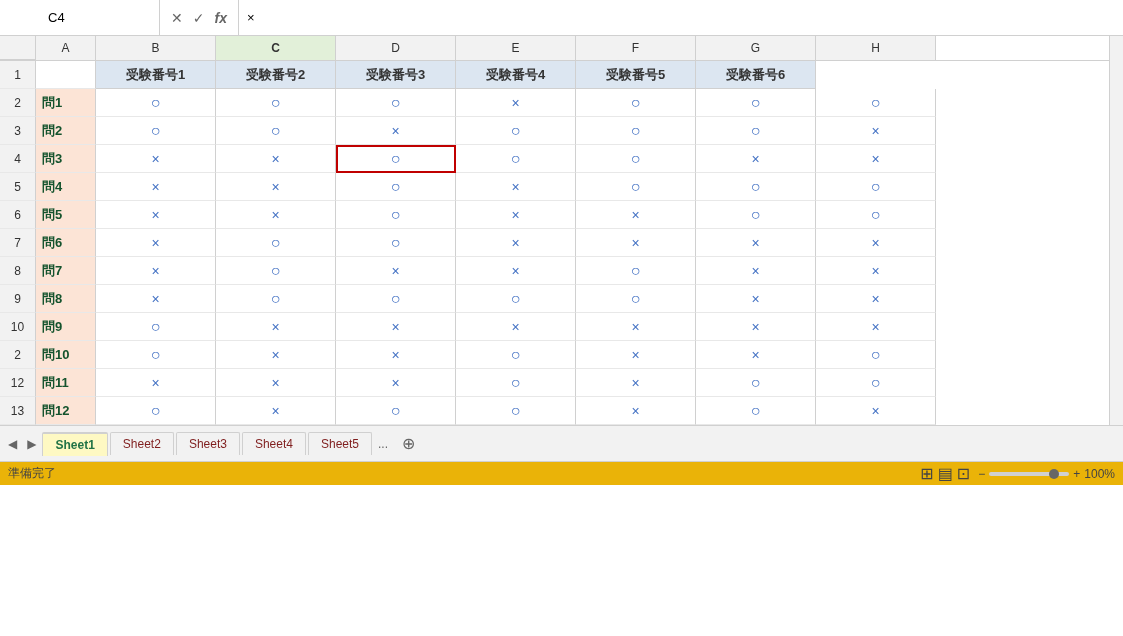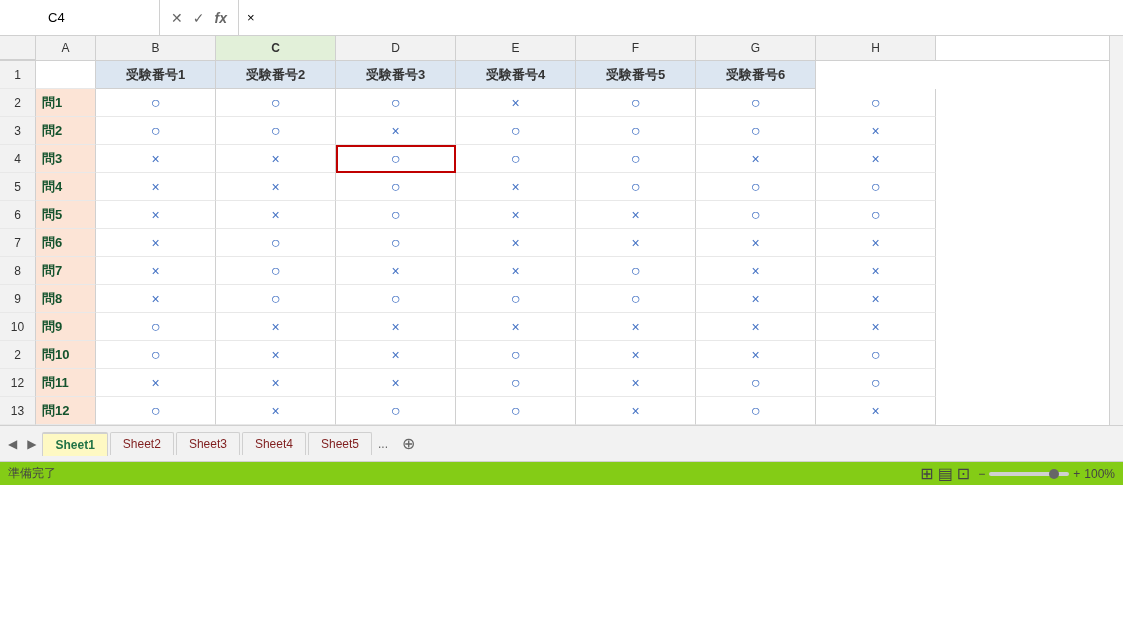--- a/index.html
+++ b/index.html
@@ -95,21 +95,21 @@
       border-bottom: none; border-radius: 2px 2px 0 0;
       color: #7f1d1d;
     }
     .tab.active { background: #fef9c3; color: #217346; font-weight: bold; border-top: 2px solid #d0d0d0; }
     .tab-add { padding: 2px 8px; color: #666; cursor: pointer; font-size: 16px; }
     .tab-ellipsis { color: #666; font-size: 12px; padding: 0 4px; }
 
     
     .status-bar {
       display: flex; align-items: center; justify-content: space-between;
-      height: 24px; background: #84cc16;
+      height: 24px; background: #eab308;
       border-top: 1px solid #d0d0d0;
       padding: 0 8px; font-size: 12px; color: #444;
     }
     .status-right { display: flex; align-items: center; gap: 8px; }
     .zoom-area { display: flex; align-items: center; gap: 4px; }
     .view-icons { display: flex; gap: 4px; }
     .zoom-slider { width: 80px; height: 4px; background: #d0d0d0; border-radius: 2px; position: relative; cursor: pointer; }
     .zoom-thumb { width: 10px; height: 10px; background: #666; border-radius: 50%; position: absolute; top: -3px; left: 75%; }
 
     

